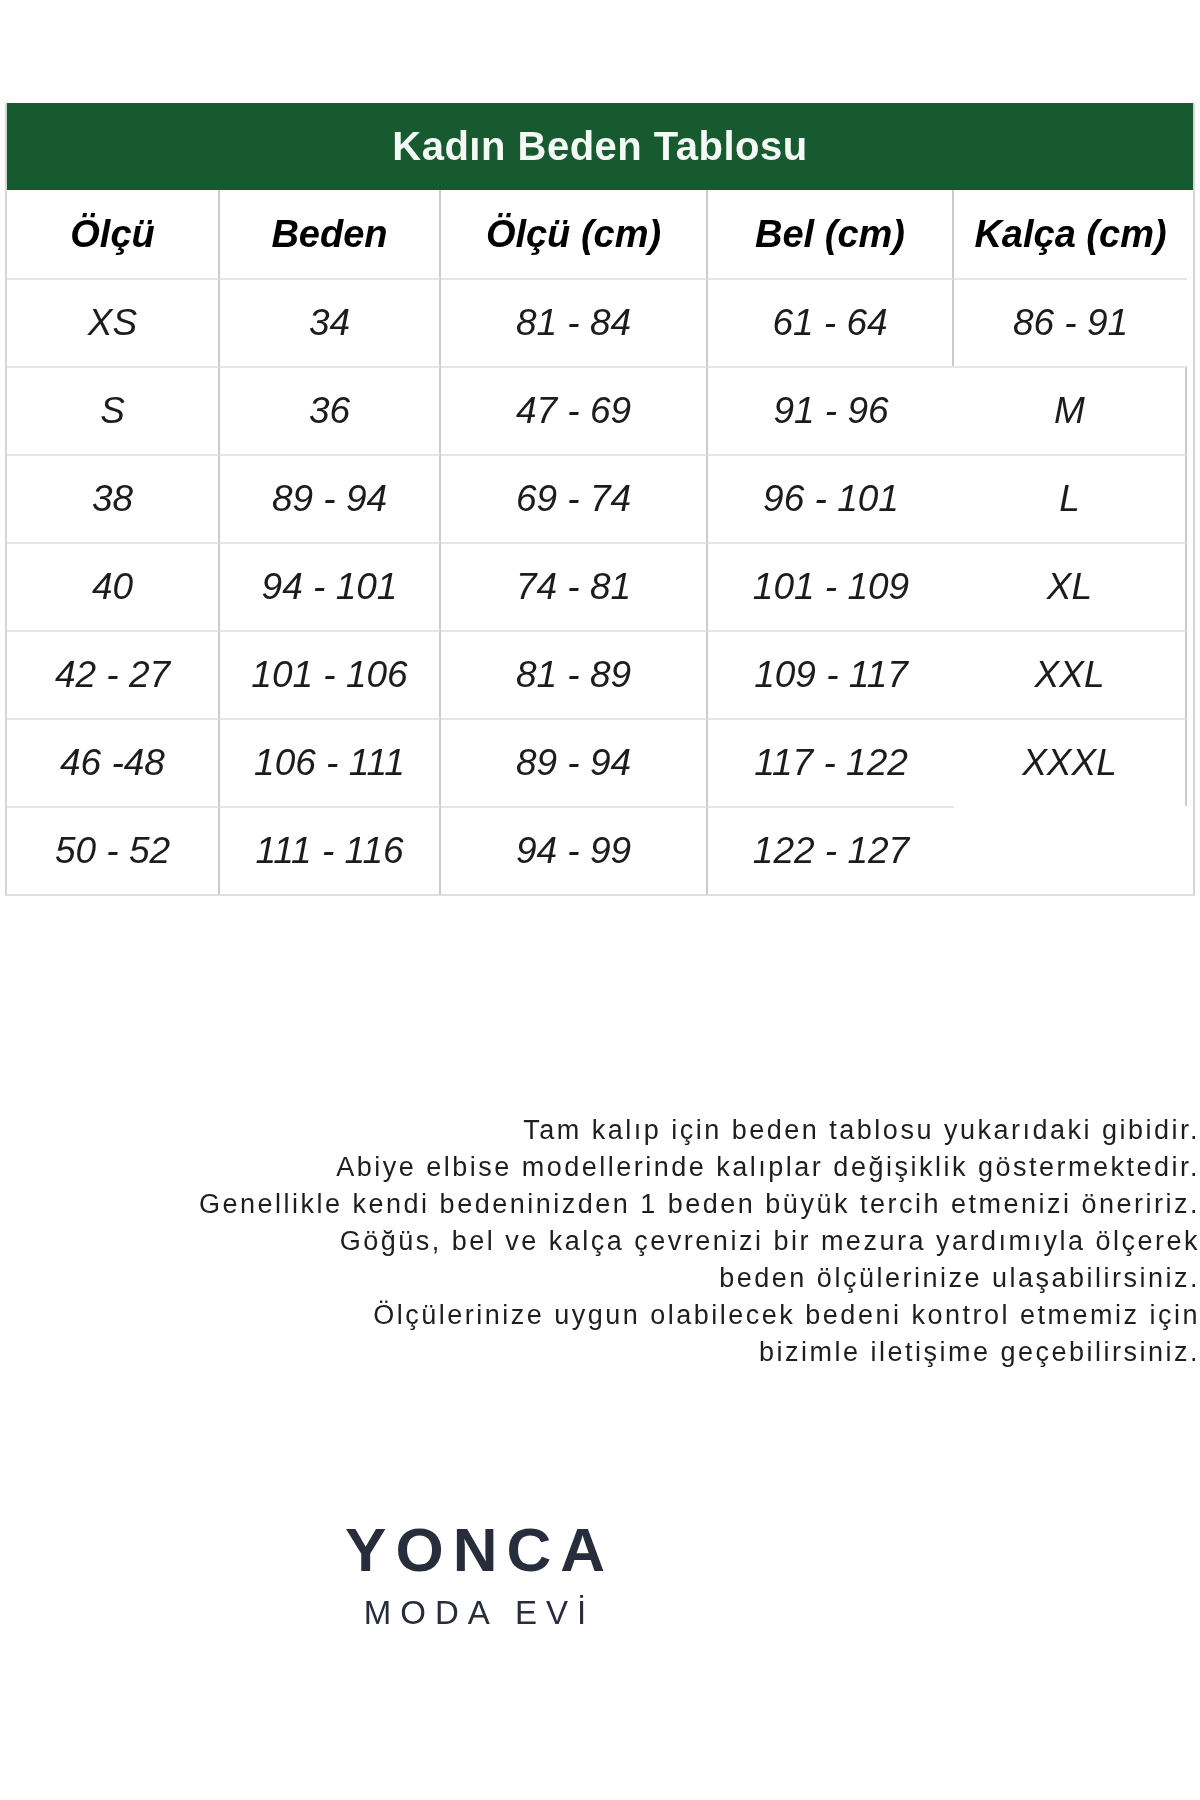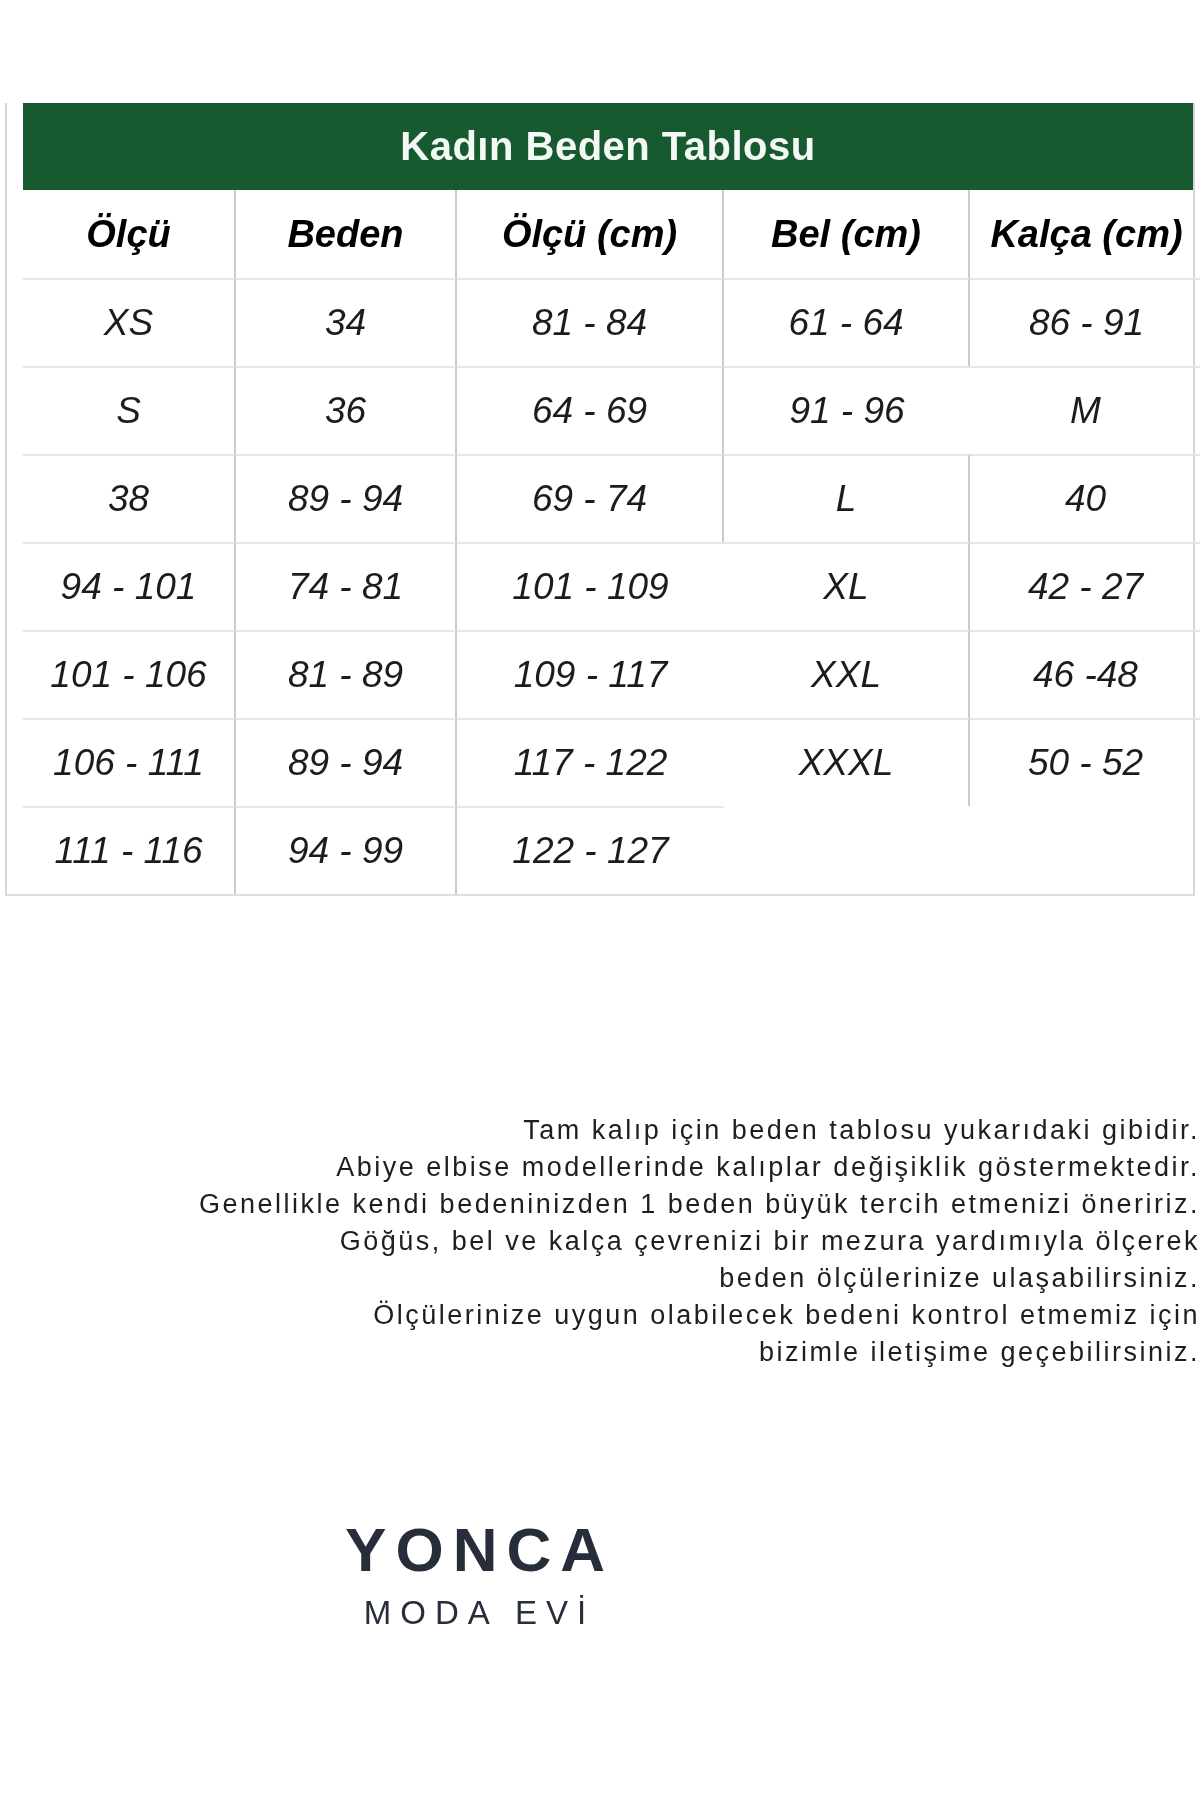--- a/index.html
+++ b/index.html
@@ -11,21 +11,20 @@
     color: #1a1a1a;
     overflow: hidden;
   }
   .size-table {
     position: absolute;
     left: 5px; top: 103px;
     width: 1190px;
     border-left: 2px solid #d6d6d6;
     border-right: 2px solid #d6d6d6;
     border-bottom: 2px solid #dedede;
-    padding-left: 16px;
   }
   .table-title {
     height: 87px;
     background: #175a30;
     color: #f4f9f5;
     display: flex;
     align-items: center;
     justify-content: center;
     font-size: 40px;
     font-weight: 600;
@@ -103,27 +102,28 @@
     <div class="cell header last-col">Kalça (cm)</div>
 
     <div class="cell">XS</div>
     <div class="cell">34</div>
     <div class="cell">81 - 84</div>
     <div class="cell">61 - 64</div>
     <div class="cell last-col">86 - 91</div>
 
     <div class="cell">S</div>
     <div class="cell">36</div>
-    <div class="cell">64 - 69</div>
+    <div class="cell">47 - 69</div>
     <div class="cell last-col">91 - 96</div>
 
     <div class="cell">M</div>
     <div class="cell">38</div>
     <div class="cell">89 - 94</div>
     <div class="cell">69 - 74</div>
+    <div class="cell last-col">96 - 101</div>
 
     <div class="cell">L</div>
     <div class="cell">40</div>
     <div class="cell">94 - 101</div>
     <div class="cell">74 - 81</div>
     <div class="cell last-col">101 - 109</div>
 
     <div class="cell">XL</div>
     <div class="cell">42 - 27</div>
     <div class="cell">101 - 106</div>

